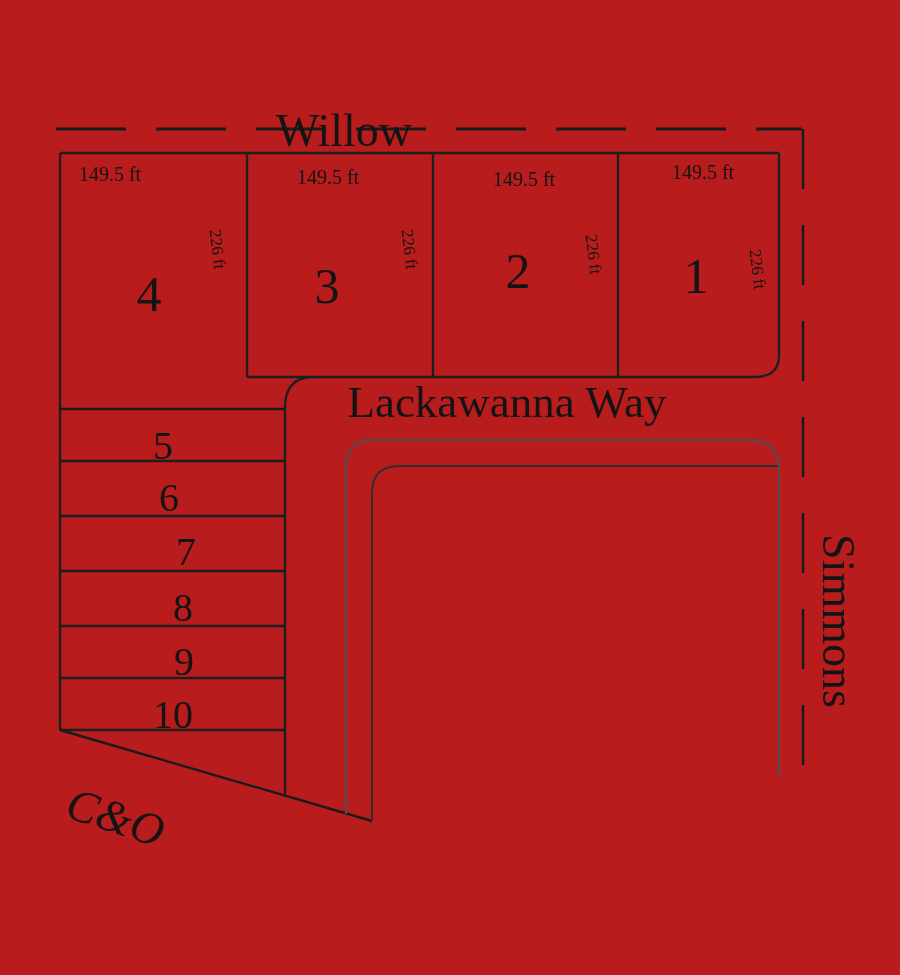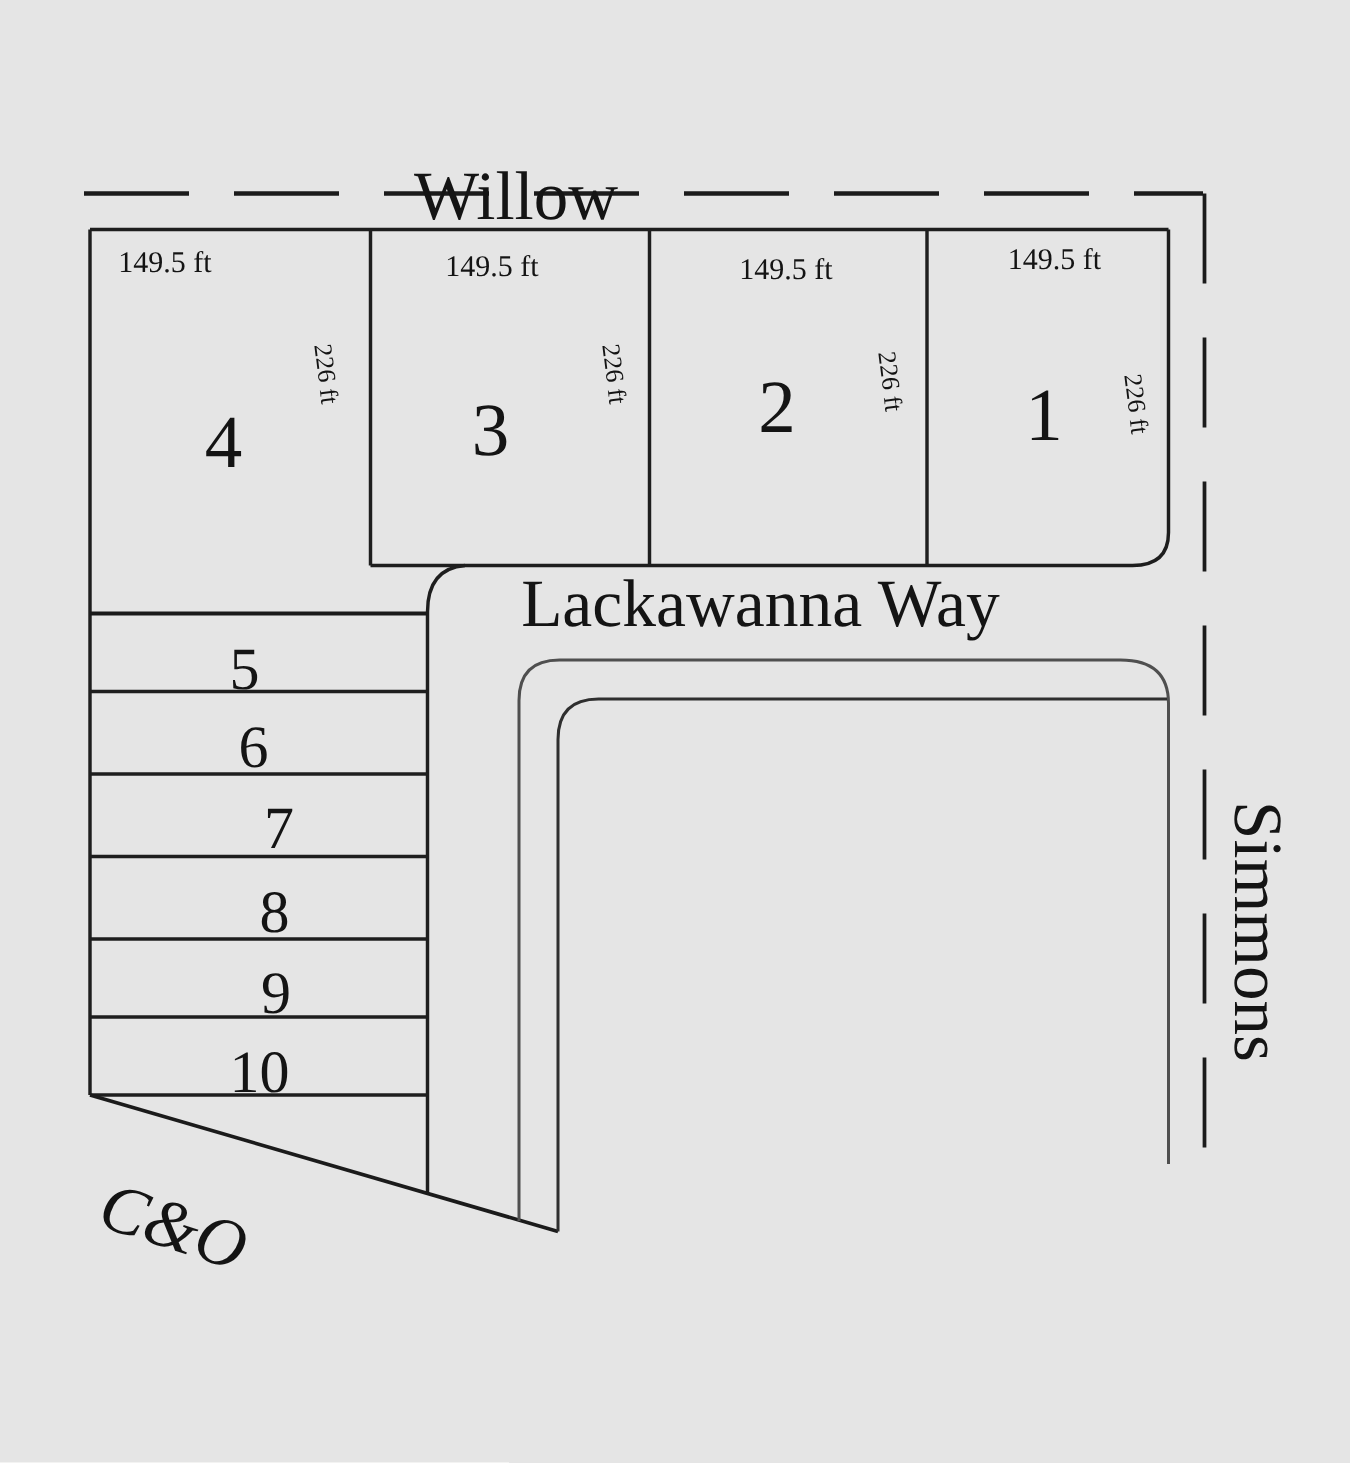--- a/index.html
+++ b/index.html
@@ -4,21 +4,21 @@
 <style>
   html, body {
     margin: 0;
     padding: 0;
     background: #fdfdfb;
   }
   #plat-wrap {
     position: relative;
     width: 900px;
     height: 975px;
-    background: #e5e5e5;
+    background: #b91c1c;
     overflow: hidden;
   }
   svg text {
     font-family: "Liberation Serif", "DejaVu Serif", serif;
     fill: #141414;
   }
   .street-name   { font-size: 46px; }
   .street-name-mid { font-size: 45px; }
   .railroad-name { font-size: 46px; font-style: italic; }
   .lot-num-top   { font-size: 50px; }

